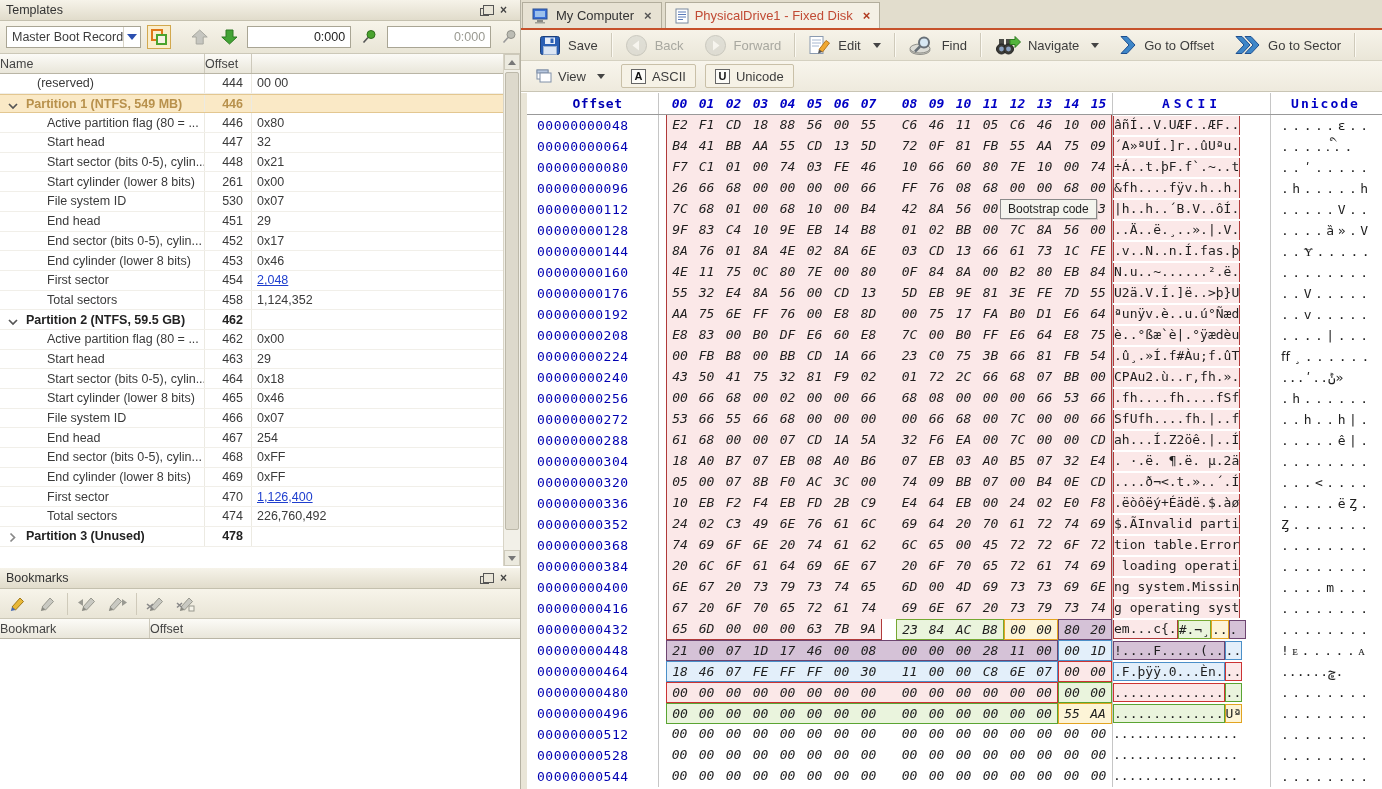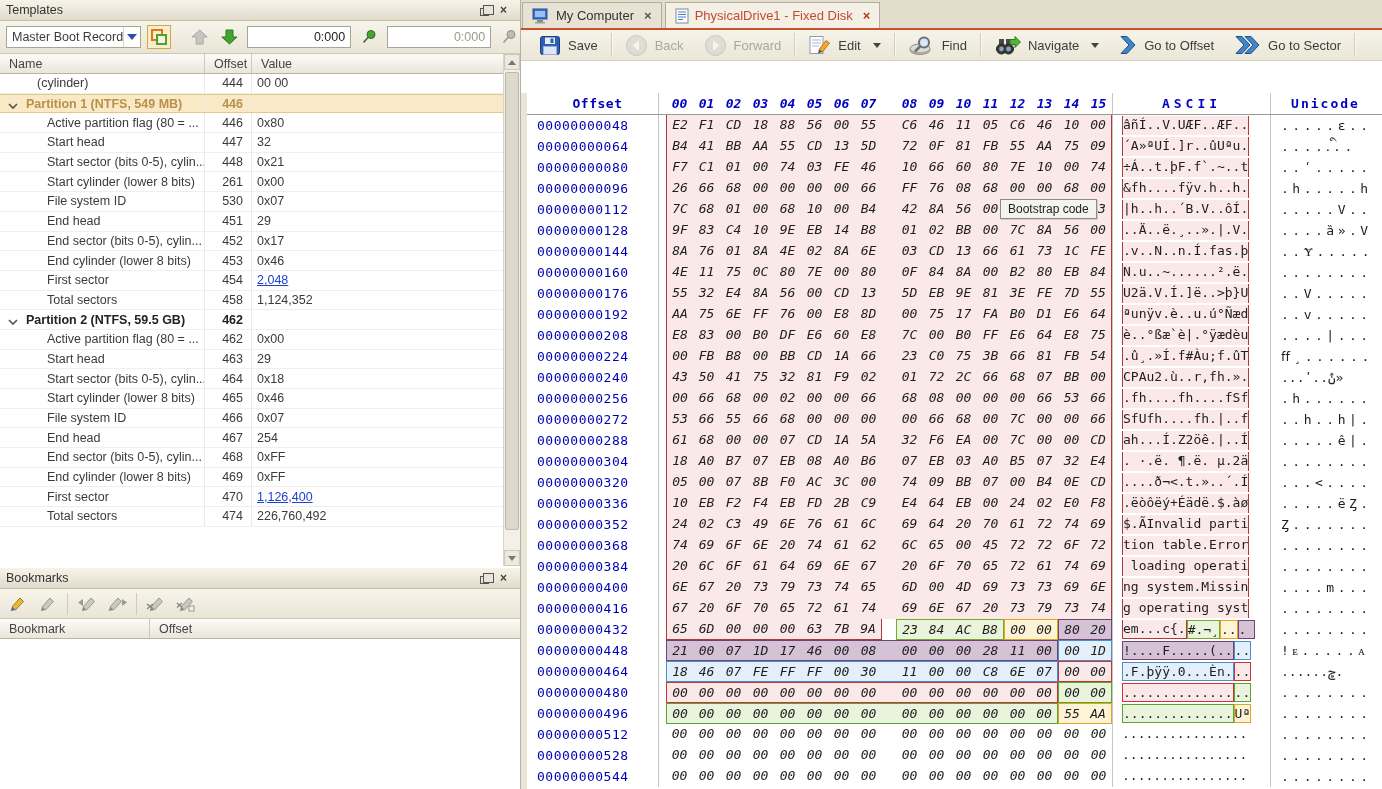--- a/index.html
+++ b/index.html
@@ -28,21 +28,21 @@
   .combo .combo-arrow{width:17px;height:20px;display:flex;align-items:center;justify-content:center;border-left:1px solid #d8d4c6;}
   .tri-down-blue{width:0;height:0;border-left:5px solid transparent;border-right:5px solid transparent;border-top:6px solid #2b4fb0;}
   .tbtn{height:24px;min-width:24px;display:flex;align-items:center;justify-content:center;border:1px solid transparent;}
   .tbtn.toggled{background:#faedcb;border-color:#d2a84e;}
   .tsep{width:1px;height:22px;background:#cfcaba;margin:0 2px;}
   .tfield{width:104px;height:22px;background:#fff;border:1px solid #a9a594;font-size:12.5px;text-align:right;
     padding-right:5px;font-family:"Liberation Sans",sans-serif;color:#222;}
   .tfield.disabled{color:#9a9a92;}
   .tpl-header,.bm-header{height:20px;display:flex;background:linear-gradient(#fcfbf7,#e9e6da);
     border-bottom:1px solid #b9b5a5;color:#444;font-size:12.5px;align-items:center;}
-  .tpl-header .c,.bm-header .c{height:100%;display:flex;align-items:center;padding-left:9px;border-right:1px solid #cdc9bb;}
+  .tpl-header .c,.bm-header .c{height:100%;display:flex;align-items:center;padding-left:0;border-right:1px solid #cdc9bb;}
   #tpl-rows{position:absolute;left:0;top:74px;width:503px;height:492px;overflow:hidden;background:#fff;}
   .trow{height:19.7px;display:flex;align-items:center;border-bottom:1px solid #f1efe9;position:relative;font-size:12.5px;color:#3a3a3a;}
   .trow .tname{width:205px;white-space:nowrap;overflow:hidden;position:relative;height:100%;display:flex;align-items:center;border-right:1px solid #eceae2;}
   .trow .toffset{width:47px;text-align:right;padding-right:8px;border-right:1px solid #eceae2;height:100%;display:flex;align-items:center;justify-content:flex-end;}
   .trow .tvalue{flex:1;padding-left:5px;white-space:nowrap;overflow:hidden;}
   .trow.bold .tname,.trow.bold .toffset{font-weight:bold;color:#222;}
   .trow.hl{background:#fae9c6;border-top:1px solid #e3c791;border-bottom:1px solid #e3c791;}
   .trow.hl .tname,.trow.hl .toffset{color:#b8914c;font-weight:bold;}
   .chev{position:absolute;left:8px;top:50%;transform:translateY(-50%);width:10px;height:9px;}
   .tlink{color:#1f3fce;text-decoration:underline;cursor:pointer;}
@@ -87,21 +87,21 @@
     font-weight:bold;font-size:11px;color:#111;}
 
   #hex-left-strip{position:absolute;left:0;top:93px;width:6px;bottom:0;background:#e9e5d7;}
   #hexview{position:absolute;left:6px;top:93px;right:0;bottom:0;background:#fff;
     font-family:"DejaVu Sans Mono",monospace;font-size:13px;color:#1e1e1e;}
   .hex-header{height:22px;line-height:22px;border-bottom:1px solid #999;color:var(--hex-header-text);font-weight:bold;white-space:nowrap;}
   .hex-header .hoff{text-align:center;}
   .hoff{display:inline-block;width:132px;height:100%;vertical-align:top;border-right:1px solid #c6c6c6;
     padding-left:10px;color:var(--hex-offset-text);letter-spacing:.5px;}
   .hbytes{display:inline-block;width:453px;height:100%;vertical-align:top;padding-left:7px;white-space:nowrap;font-style:italic;}
-  .hascii{display:inline-block;width:158px;height:100%;vertical-align:top;border-left:1px solid #c6c6c6;padding-left:9px;white-space:pre;}
+  .hascii{display:inline-block;width:158px;height:100%;vertical-align:top;border-left:1px solid #c6c6c6;white-space:pre;}
   .hex-header .hascii{text-align:center;letter-spacing:4px;padding-left:0;}
   .huni{display:inline-block;width:110px;height:100%;vertical-align:top;border-left:1px solid #c6c6c6;padding-left:10px;
     white-space:pre;letter-spacing:3.5px;}
   .hex-header .huni{text-align:center;letter-spacing:2px;padding-left:0;}
   .hrow{height:21px;line-height:21px;white-space:nowrap;}
   .bcell{display:inline-block;width:27px;height:21px;line-height:20px;text-align:center;vertical-align:top;}
   .bspacer{display:inline-block;width:14px;height:21px;vertical-align:top;}
   .hcolhead{display:inline-block;width:27px;text-align:center;}
   .aseg{display:inline-block;height:19px;line-height:18px;vertical-align:top;margin-top:1px;white-space:pre;}
   #hex-tooltip{position:absolute;z-index:5;background:#f4f4ee;border:1px solid #8a8a8a;color:#222;
@@ -156,26 +156,25 @@
         <span class="tbtn">
           <svg width="16" height="16">
             <circle cx="10" cy="5.5" r="4" fill="#bcbcb4" stroke="#909088"></circle>
             <line x1="7" y1="8.5" x2="2.5" y2="13.5" stroke="#999" stroke-width="1.6"></line>
           </svg>
         </span>
       </div>
       <div class="tpl-header">
         <span class="c" style="width:205px;">Name</span>
         <span class="c" style="width:47px;">Offset</span>
-        <span class="c" style="flex:1;border-right:none;">Value</span>
       </div>
       <div id="tpl-rows">
           <div class="trow">
             <div class="tname" style="padding-left: 37px;">
-              <span>(cylinder)</span>
+              <span>(reserved)</span>
             </div>
             <div class="toffset">444</div>
             <div class="tvalue">00 00</div>
           </div>
           <div class="trow bold hl">
             <div class="tname" style="padding-left: 26px;">
               <span class="chev"><svg width="10" height="9">
                   <path d="M1 2.5 L5 6.5 L9 2.5" stroke="#555" fill="none" stroke-width="1.7"></path>
                 </svg></span>
               <span>Partition 1 (NTFS, 549 MB)</span>
@@ -325,20 +324,30 @@
             </div>
             <div class="toffset">470</div>
             <div class="tvalue"><span class="tlink">1,126,400</span></div>
           </div>
           <div class="trow">
             <div class="tname" style="padding-left: 47px;">
               <span>Total sectors</span>
             </div>
             <div class="toffset">474</div>
             <div class="tvalue">226,760,492</div>
+          </div>
+          <div class="trow bold">
+            <div class="tname" style="padding-left: 26px;">
+              <span class="chev"><svg width="9" height="10">
+                  <path d="M2.5 1 L6.5 5 L2.5 9" stroke="#888" fill="none" stroke-width="1.7"></path>
+                </svg></span>
+              <span>Partition 3 (Unused)</span>
+            </div>
+            <div class="toffset">478</div>
+            <div class="tvalue"></div>
           </div>
         </div>
       <div class="vscroll">
         <span class="varrow up">
             <span class="tri-up-g"></span>
           </span>
         <span class="vthumb"></span>
         <span class="varrow down">
             <span class="tri-down-g"></span>
           </span>
@@ -499,20 +508,39 @@
         </span>
         <span class="mbtn">
           <svg width="27" height="20">
             <path d="M2 1.5 L8 1.5 L16 10 L8 18.5 L2 18.5 L10 10 z" fill="#3e86c8" stroke="#1d4f90"></path>
             <path d="M11 1.5 L17 1.5 L25 10 L17 18.5 L11 18.5 L19 10 z" fill="#3e86c8" stroke="#1d4f90"></path>
           </svg>
           <span>Go to Sector</span>
         </span>
         <span class="msep"></span>
       </div>
+    <div id="viewbar">
+      <span class="vbtn">
+        <svg width="16" height="14">
+          <rect x="1" y="1" width="11" height="9" fill="#fff" stroke="#8090a8"></rect>
+          <rect x="1" y="1" width="11" height="3" fill="#b8c8e0" stroke="#8090a8"></rect>
+          <rect x="4" y="4" width="11" height="9" fill="#fff" stroke="#8090a8"></rect>
+        </svg>
+        <span>View</span>
+        <span class="dd-arrow"></span>
+      </span>
+      <span class="toggle">
+        <span class="letterbox">A</span>
+        <span>ASCII</span>
+      </span>
+      <span class="toggle">
+        <span class="letterbox">U</span>
+        <span>Unicode</span>
+      </span>
+    </div>
     <div id="hex-left-strip"></div>
     <div id="hexview">
       <div class="hex-header">
         <span class="hoff">Offset</span><span class="hbytes" id="hex-colheads"><span class="hcolhead">00</span><span class="hcolhead">01</span><span class="hcolhead">02</span><span class="hcolhead">03</span><span class="hcolhead">04</span><span class="hcolhead">05</span><span class="hcolhead">06</span><span class="hcolhead">07</span><span class="bspacer"></span><span class="hcolhead">08</span><span class="hcolhead">09</span><span class="hcolhead">10</span><span class="hcolhead">11</span><span class="hcolhead">12</span><span class="hcolhead">13</span><span class="hcolhead">14</span><span class="hcolhead">15</span></span><span class="hascii">ASCII</span><span class="huni">Unicode</span>
       </div>
       <div id="hex-rows">
           <div class="hrow"><span class="hoff">00000000048</span><span class="hbytes"><span class="bcell" style="background: rgb(251, 232, 232); border-left: 1px solid rgb(176, 58, 58);">E2</span><span class="bcell" style="background: rgb(251, 232, 232);">F1</span><span class="bcell" style="background: rgb(251, 232, 232);">CD</span><span class="bcell" style="background: rgb(251, 232, 232);">18</span><span class="bcell" style="background: rgb(251, 232, 232);">88</span><span class="bcell" style="background: rgb(251, 232, 232);">56</span><span class="bcell" style="background: rgb(251, 232, 232);">00</span><span class="bcell" style="background: rgb(251, 232, 232);">55</span><span class="bspacer" style="background: rgb(251, 232, 232);"></span><span class="bcell" style="background: rgb(251, 232, 232);">C6</span><span class="bcell" style="background: rgb(251, 232, 232);">46</span><span class="bcell" style="background: rgb(251, 232, 232);">11</span><span class="bcell" style="background: rgb(251, 232, 232);">05</span><span class="bcell" style="background: rgb(251, 232, 232);">C6</span><span class="bcell" style="background: rgb(251, 232, 232);">46</span><span class="bcell" style="background: rgb(251, 232, 232);">10</span><span class="bcell" style="background: rgb(251, 232, 232); border-right: 1px solid rgb(176, 58, 58);">00</span></span><span class="hascii"><span class="aseg" style="background: rgb(251, 232, 232); border-left: 1px solid rgb(176, 58, 58); border-right: 1px solid rgb(176, 58, 58);">âñÍ..V.UÆF..ÆF..</span></span><span class="huni">.....ԑ..</span></div>
           <div class="hrow"><span class="hoff">00000000064</span><span class="hbytes"><span class="bcell" style="background: rgb(251, 232, 232); border-left: 1px solid rgb(176, 58, 58);">B4</span><span class="bcell" style="background: rgb(251, 232, 232);">41</span><span class="bcell" style="background: rgb(251, 232, 232);">BB</span><span class="bcell" style="background: rgb(251, 232, 232);">AA</span><span class="bcell" style="background: rgb(251, 232, 232);">55</span><span class="bcell" style="background: rgb(251, 232, 232);">CD</span><span class="bcell" style="background: rgb(251, 232, 232);">13</span><span class="bcell" style="background: rgb(251, 232, 232);">5D</span><span class="bspacer" style="background: rgb(251, 232, 232);"></span><span class="bcell" style="background: rgb(251, 232, 232);">72</span><span class="bcell" style="background: rgb(251, 232, 232);">0F</span><span class="bcell" style="background: rgb(251, 232, 232);">81</span><span class="bcell" style="background: rgb(251, 232, 232);">FB</span><span class="bcell" style="background: rgb(251, 232, 232);">55</span><span class="bcell" style="background: rgb(251, 232, 232);">AA</span><span class="bcell" style="background: rgb(251, 232, 232);">75</span><span class="bcell" style="background: rgb(251, 232, 232); border-right: 1px solid rgb(176, 58, 58);">09</span></span><span class="hascii"><span class="aseg" style="background: rgb(251, 232, 232); border-left: 1px solid rgb(176, 58, 58); border-right: 1px solid rgb(176, 58, 58);">´A»ªUÍ.]r..ûUªu.</span></span><span class="huni">.....ི..</span></div>
           <div class="hrow"><span class="hoff">00000000080</span><span class="hbytes"><span class="bcell" style="background: rgb(251, 232, 232); border-left: 1px solid rgb(176, 58, 58);">F7</span><span class="bcell" style="background: rgb(251, 232, 232);">C1</span><span class="bcell" style="background: rgb(251, 232, 232);">01</span><span class="bcell" style="background: rgb(251, 232, 232);">00</span><span class="bcell" style="background: rgb(251, 232, 232);">74</span><span class="bcell" style="background: rgb(251, 232, 232);">03</span><span class="bcell" style="background: rgb(251, 232, 232);">FE</span><span class="bcell" style="background: rgb(251, 232, 232);">46</span><span class="bspacer" style="background: rgb(251, 232, 232);"></span><span class="bcell" style="background: rgb(251, 232, 232);">10</span><span class="bcell" style="background: rgb(251, 232, 232);">66</span><span class="bcell" style="background: rgb(251, 232, 232);">60</span><span class="bcell" style="background: rgb(251, 232, 232);">80</span><span class="bcell" style="background: rgb(251, 232, 232);">7E</span><span class="bcell" style="background: rgb(251, 232, 232);">10</span><span class="bcell" style="background: rgb(251, 232, 232);">00</span><span class="bcell" style="background: rgb(251, 232, 232); border-right: 1px solid rgb(176, 58, 58);">74</span></span><span class="hascii"><span class="aseg" style="background: rgb(251, 232, 232); border-left: 1px solid rgb(176, 58, 58); border-right: 1px solid rgb(176, 58, 58);">÷Á..t.þF.f`.~..t</span></span><span class="huni">..ʹ.....</span></div>
           <div class="hrow"><span class="hoff">00000000096</span><span class="hbytes"><span class="bcell" style="background: rgb(251, 232, 232); border-left: 1px solid rgb(176, 58, 58);">26</span><span class="bcell" style="background: rgb(251, 232, 232);">66</span><span class="bcell" style="background: rgb(251, 232, 232);">68</span><span class="bcell" style="background: rgb(251, 232, 232);">00</span><span class="bcell" style="background: rgb(251, 232, 232);">00</span><span class="bcell" style="background: rgb(251, 232, 232);">00</span><span class="bcell" style="background: rgb(251, 232, 232);">00</span><span class="bcell" style="background: rgb(251, 232, 232);">66</span><span class="bspacer" style="background: rgb(251, 232, 232);"></span><span class="bcell" style="background: rgb(251, 232, 232);">FF</span><span class="bcell" style="background: rgb(251, 232, 232);">76</span><span class="bcell" style="background: rgb(251, 232, 232);">08</span><span class="bcell" style="background: rgb(251, 232, 232);">68</span><span class="bcell" style="background: rgb(251, 232, 232);">00</span><span class="bcell" style="background: rgb(251, 232, 232);">00</span><span class="bcell" style="background: rgb(251, 232, 232);">68</span><span class="bcell" style="background: rgb(251, 232, 232); border-right: 1px solid rgb(176, 58, 58);">00</span></span><span class="hascii"><span class="aseg" style="background: rgb(251, 232, 232); border-left: 1px solid rgb(176, 58, 58); border-right: 1px solid rgb(176, 58, 58);">&amp;fh....fÿv.h..h.</span></span><span class="huni">.h.....h</span></div>

